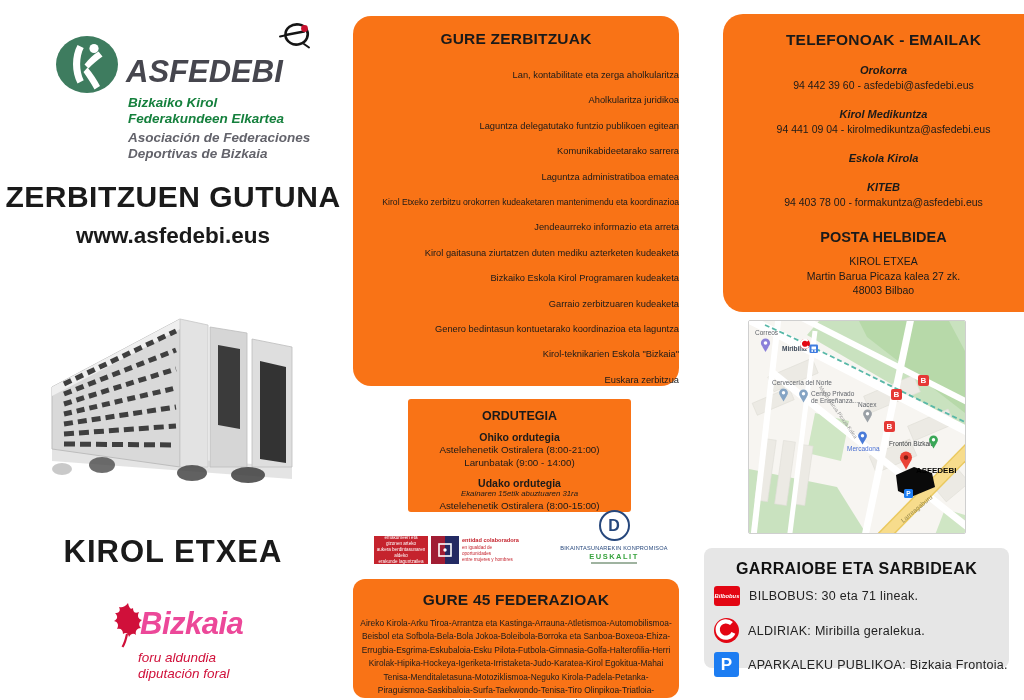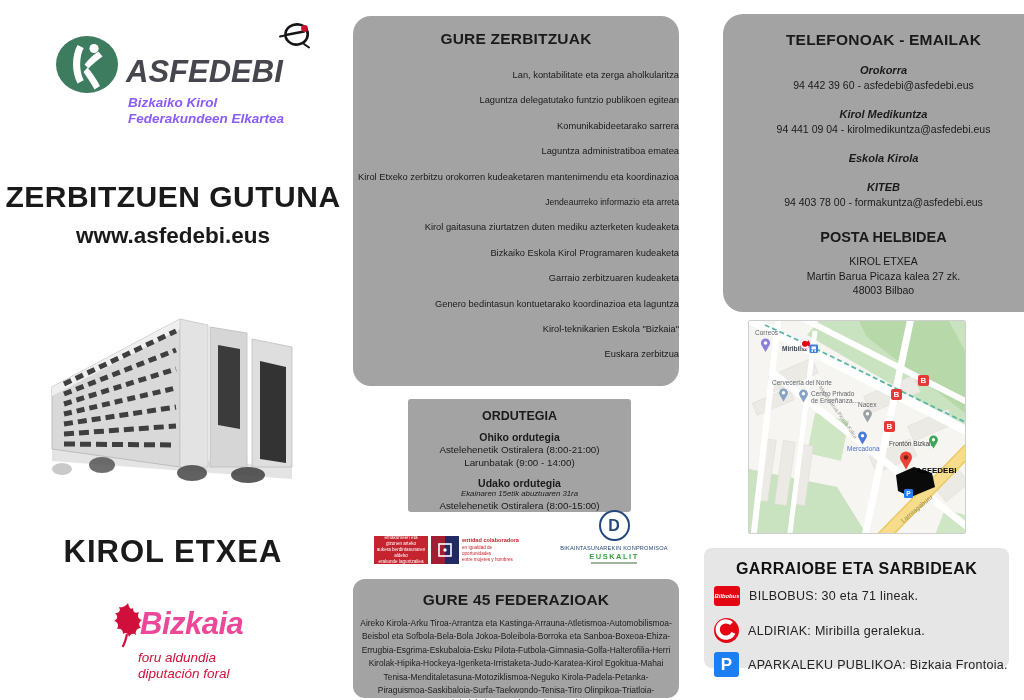--- a/index.html
+++ b/index.html
@@ -4,39 +4,39 @@
 <style>
   html,body{margin:0;padding:0;background:#fff;}
   .page{position:relative;width:1024px;height:700px;background:#fff;overflow:hidden;
         font-family:"Liberation Sans","DejaVu Sans",sans-serif;color:#1a1a1a;}
 
   
   .logo-circle{position:absolute;left:56px;top:36px;width:62px;height:57px;}
   .brand-name{position:absolute;left:126px;top:54px;width:230px;font-size:31px;font-weight:bold;
               font-style:italic;color:#46464e;letter-spacing:0px;}
   .brand-sub{position:absolute;left:128px;width:230px;font-size:13.5px;font-weight:bold;
-             font-style:italic;line-height:16px;color:#8b5cf6;}
+             font-style:italic;line-height:16px;color:#15803d;}
   .brand-sub.es{color:#63636b;}
   .bird{position:absolute;left:277px;top:20px;width:36px;height:30px;}
   .left-title{position:absolute;left:0;top:180px;width:346px;text-align:center;
               font-size:30px;font-weight:bold;letter-spacing:0.5px;}
   .left-site{position:absolute;left:0;top:223px;width:346px;text-align:center;
              font-size:22.5px;font-weight:bold;}
   .building{position:absolute;left:40px;top:276px;width:272px;height:230px;}
   .kirol-etxea{position:absolute;left:0;top:534px;width:346px;text-align:center;
                font-size:31px;font-weight:bold;letter-spacing:1px;}
   .bizkaia{position:absolute;left:112px;top:598px;width:170px;height:95px;}
   .bizkaia .leaf{position:absolute;left:0;top:4px;width:32px;height:46px;}
   .bizkaia .bname{position:absolute;left:28px;top:8px;font-size:31px;font-weight:bold;
                   font-style:italic;color:#ec4899;letter-spacing:-0.5px;}
   .bizkaia .bsub{position:absolute;left:26px;top:52px;font-size:13.5px;font-style:italic;
                  color:#d0103a;line-height:15.5px;}
 
   
-  .gbox{position:absolute;background:#a3a3a3;}
+  .gbox{position:absolute;background:#f97316;}
   .services-box{left:353px;top:16px;width:326px;height:370px;border-radius:18px;padding-top:14px;box-sizing:border-box;}
   .box-title{text-align:center;font-size:15.5px;font-weight:bold;letter-spacing:0.2px;}
   .services-box ul{list-style:none;margin:15px 0 0;padding:0;text-align:right;}
   .services-box li{font-size:9.3px;line-height:25.4px;white-space:nowrap;color:#1a1a1a;}
   .services-box li:nth-child(6){font-size:8.6px;}
 
   .schedule-box{left:408px;top:399px;width:223px;height:113px;border-radius:3px;
                 text-align:center;padding-top:10px;box-sizing:border-box;}
   .sched-title{font-size:12.5px;font-weight:bold;}
   .sched-h{font-size:10.5px;font-weight:bold;margin-top:8px;}
@@ -113,20 +113,24 @@
       <path d="M3,16.5 L9,15.2" stroke-width="2"></path>
       <path d="M27,24 L32,27.5" stroke-width="2"></path>
     </g>
     <circle cx="27.5" cy="8.5" r="3.4" fill="#c8102e"></circle>
   </svg>
 
   <div class="brand-name">ASFEDEBI</div>
   <div class="brand-sub" style="top:95px;">
     <span style="display:block;">Bizkaiko Kirol</span>
     <span style="display:block;">Federakundeen Elkartea</span>
+  </div>
+  <div class="brand-sub es" style="top:130px;">
+    <span style="display:block;">Asociación de Federaciones</span>
+    <span style="display:block;">Deportivas de Bizkaia</span>
   </div>
 
   <div class="left-title">ZERBITZUEN GUTUNA</div>
   <div class="left-site">www.asfedebi.eus</div>
 
   <svg class="building" viewBox="0 0 272 228">
     <polygon points="12,172 252,190 252,202 12,184" fill="#cdcdcd" opacity="0.55"></polygon>
     <polygon points="12,110 140,42 140,190 12,172" fill="#d9d9d9" stroke="#bdbdbd" stroke-width="1"></polygon>
     <polygon points="12,110 140,42 140,52 12,119" fill="#efefef"></polygon>
     <g stroke="#3f3f3f" stroke-width="5" fill="none">
@@ -160,20 +164,21 @@
     <div class="bsub">
       <span style="display:block;">foru aldundia</span>
       <span style="display:block;">diputación foral</span>
     </div>
   </div>
 
   <div class="gbox services-box">
     <div class="box-title">GURE ZERBITZUAK</div>
     <ul>
       <li>Lan, kontabilitate eta zerga aholkularitza</li>
+      <li>Aholkularitza juridikoa</li>
       <li>Laguntza delegatutako funtzio publikoen egitean</li>
       <li>Komunikabideetarako sarrera</li>
       <li>Laguntza administratiboa ematea</li>
       <li>Kirol Etxeko zerbitzu orokorren kudeaketaren mantenimendu eta koordinazioa</li>
       <li>Jendeaurreko informazio eta arreta</li>
       <li>Kirol gaitasuna ziurtatzen duten mediku azterketen kudeaketa</li>
       <li>Bizkaiko Eskola Kirol Programaren kudeaketa</li>
       <li>Garraio zerbitzuaren kudeaketa</li>
       <li>Genero bedintasun kontuetarako koordinazioa eta laguntza</li>
       <li>Kirol-teknikarien Eskola "Bizkaia"</li>

